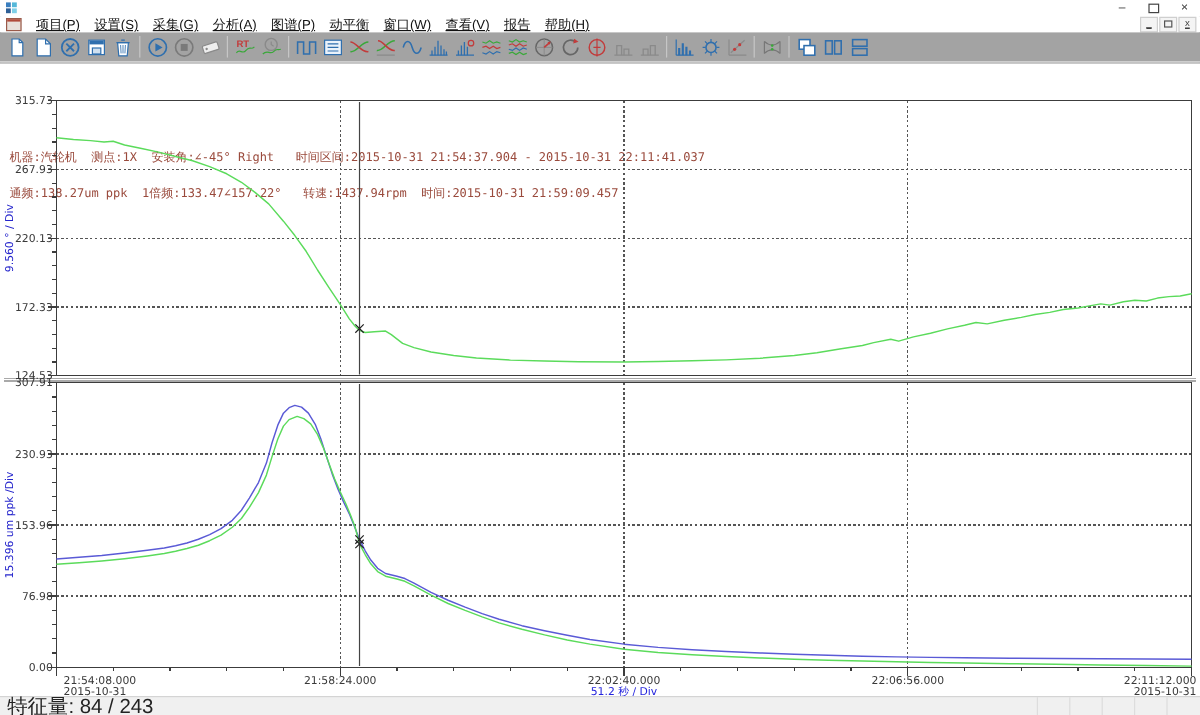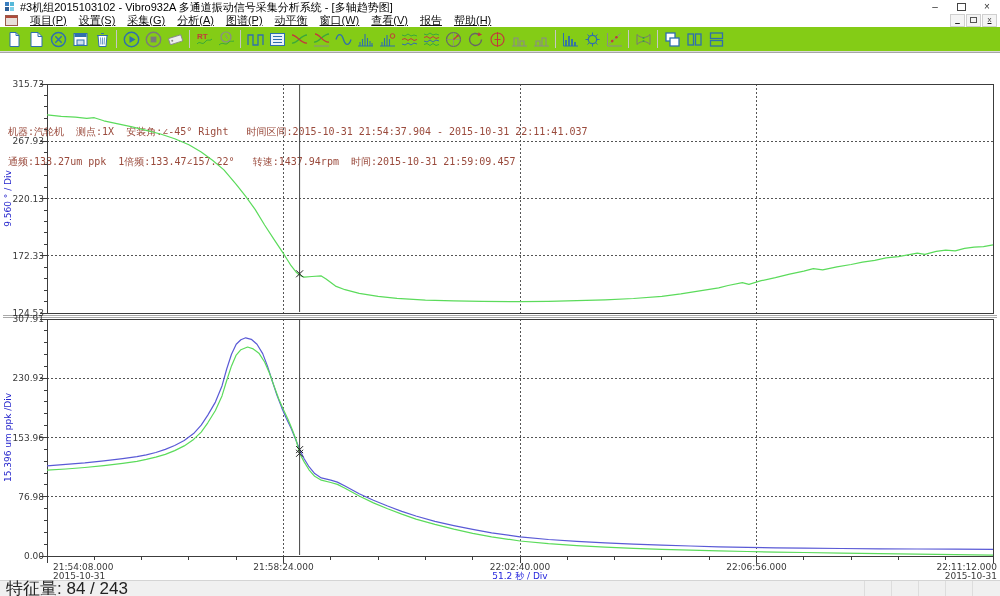--- a/index.html
+++ b/index.html
@@ -23,21 +23,21 @@
   .menubar{position:absolute;top:14px;left:0;width:1000px;height:13px;background:#fff;
            display:flex;align-items:center;font-size:11px;color:#111;text-decoration:underline;}
   .mdi-icon{width:11px;height:9px;margin:0 6px 0 5px;border:1px solid #9a5a4a;background:#e8e0da;position:relative;}
   .mdi-icon:before{content:"";position:absolute;left:0;top:0;width:11px;height:2px;background:#b04a3a;}
   .menu-item{padding:0 6px;white-space:nowrap;}
   .mdi-controls{margin-left:auto;display:flex;margin-right:3px;}
   .mdi-btn{width:13px;height:11px;border:1px solid #cfcfcf;background:#f4f4f4;margin-left:1px;
            font-size:8px;line-height:9px;text-align:center;color:#444;}
   .mdi-restore{width:5px;height:4px;border:1px solid #555;display:inline-block;margin-top:2px;}
   
-  .toolbar{position:absolute;top:27px;left:0;width:1000px;height:25px;background:#84cc16;
+  .toolbar{position:absolute;top:27px;left:0;width:1000px;height:25px;background:#a3a3a3;
            border-bottom:1px solid #d9d9d9;display:flex;align-items:center;padding-left:3px;box-sizing:border-box;}
   .tool-btn{width:22px;height:22px;display:flex;align-items:center;justify-content:center;}
   .tool-sep{width:1px;height:18px;background:#c6c6c6;margin:0 3px;}
   
   .client{position:absolute;top:52px;left:0;width:1000px;height:528px;background:#fff;
           border-top:1px solid #a6a6a6;box-sizing:border-box;}
   .info{position:absolute;top:54px;left:8px;font-family:"DejaVu Sans Mono","Liberation Mono",monospace;
         font-size:10px;line-height:10px;color:#9a4a3c;white-space:pre;}
   #chart-svg{position:absolute;top:75px;left:0;font-family:"DejaVu Sans","Liberation Sans",sans-serif;}
   
@@ -51,21 +51,20 @@
 
 <div id="app">
 
   <div class="titlebar">
     <span class="app-icon">
         <i></i>
         <i></i>
         <i></i>
         <i></i>
       </span>
-    <span class="title-text">#3机组2015103102 - Vibro932A 多通道振动信号采集分析系统 - [多轴趋势图]</span>
     <div class="win-controls">
       <span class="win-btn">–</span>
       <span class="win-btn"><span class="maxbox"></span></span>
       <span class="win-btn">×</span>
     </div>
   </div>
 
   <div class="menubar">
     <span class="mdi-icon"></span>
     <div id="menu-items" style="display:flex">

